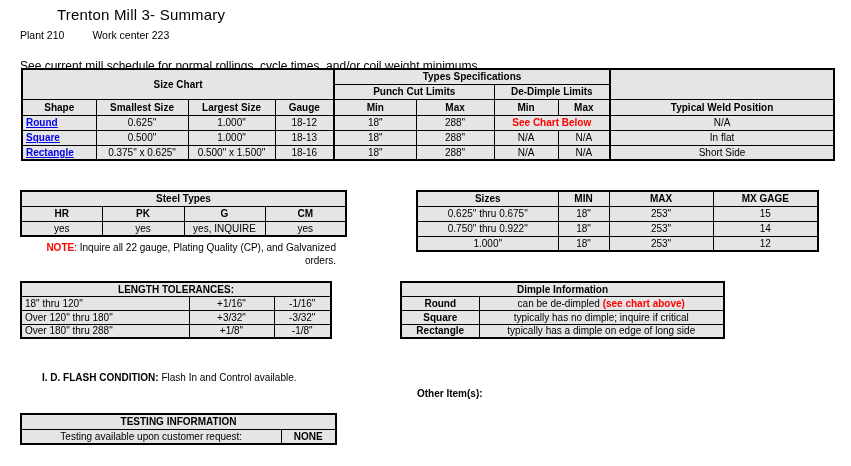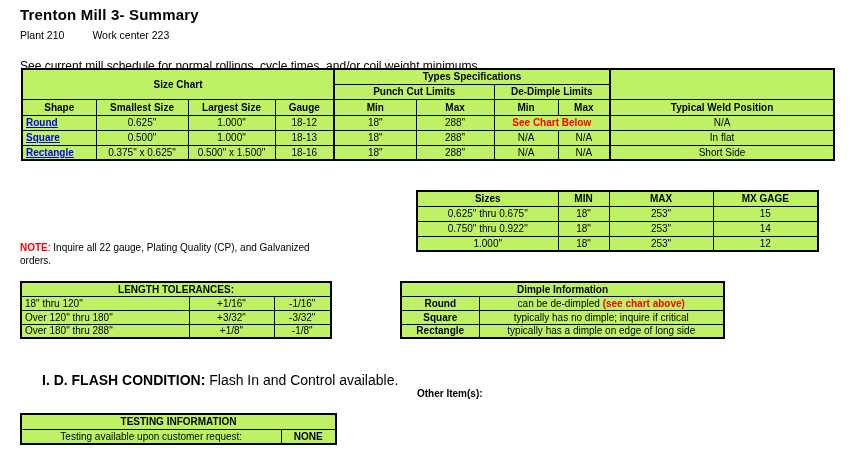--- a/index.html
+++ b/index.html
@@ -2,34 +2,34 @@
 <html><head>
 <meta charset="utf-8">
 <style>
   html,body{margin:0;padding:0;background:#fff;}
   .page{position:relative;width:851px;height:466px;background:#ffffff;
         font-family:"Liberation Sans",sans-serif;color:#000;overflow:hidden;}
   .abs{position:absolute;}
   .b{font-weight:bold;}
   .c{text-align:center;}
   .l{text-align:left;}
-  .title{font-size:15px;font-weight:bold;letter-spacing:0.2px;}
+  .title{font-size:15px;font-weight:normal;letter-spacing:0.2px;margin-left:37px;}
   .meta{font-size:10.5px;margin-top:6px;}
   .meta .wc{margin-left:28px;}
   .sub{font-size:12px;margin-top:18px;}
   table.grid{border-collapse:collapse;table-layout:fixed;position:absolute;
-             border:2px solid #000;background:#bef264;}
+             border:2px solid #000;background:#e5e5e5;}
   table.grid td{border:1px solid #000;font-size:10px;padding:0 3px;
                 white-space:nowrap;overflow:hidden;vertical-align:middle;}
   table.grid tr{height:15px;}
   .tL{border-left-width:2px !important;}
   .red{color:#ff0000;font-weight:bold;}
   a.link{color:#0000ee;font-weight:bold;text-decoration:underline;cursor:pointer;}
-  .notetxt{font-size:10px;line-height:13px;width:316px;white-space:normal;}
-  .flashline{font-size:14px;padding-left:22px;}
+  .notetxt{font-size:10px;line-height:13px;width:316px;white-space:normal;text-align:right;}
+  .flashline{font-size:10px;padding-left:22px;}
   .otherline{font-size:10px;font-weight:bold;}
 </style>
 </head>
 <body>
 
 <div class="page">
 
   <div class="abs" style="left:20px;top:6px;">
     <div class="title">Trenton Mill 3- Summary</div>
     <div class="meta">
@@ -99,20 +99,45 @@
         <td class="c">18-16</td>
         <td class="c tL">18"</td>
         <td class="c">288"</td>
         <td class="c">N/A</td>
         <td class="c">N/A</td>
         <td class="c tL">Short Side</td>
       </tr>
     </tbody>
   </table>
 
+  <table class="grid" style="left:20px;top:190px;width:325px;">
+    <colgroup>
+        <col style="width:81px">
+        <col style="width:82px">
+        <col style="width:81px">
+        <col style="width:81px">
+      </colgroup>
+    <tbody>
+      <tr>
+          <td colspan="4" class="c b">Steel Types</td>
+        </tr>
+      <tr>
+        <td class="c b">HR</td>
+        <td class="c b">PK</td>
+        <td class="c b">G</td>
+        <td class="c b">CM</td>
+      </tr>
+      <tr>
+        <td class="c">yes</td>
+        <td class="c">yes</td>
+        <td class="c">yes, INQUIRE</td>
+        <td class="c">yes</td>
+      </tr>
+    </tbody>
+  </table>
 
   <div class="abs notetxt" style="left:20px;top:241px;">
     <span class="red">NOTE</span><span>: Inquire all 22 gauge, Plating Quality (CP), and Galvanized orders.</span>
   </div>
 
   <table class="grid" style="left:416px;top:190px;width:401px;">
     <colgroup>
         <col style="width:141px">
         <col style="width:51px">
         <col style="width:104px">

